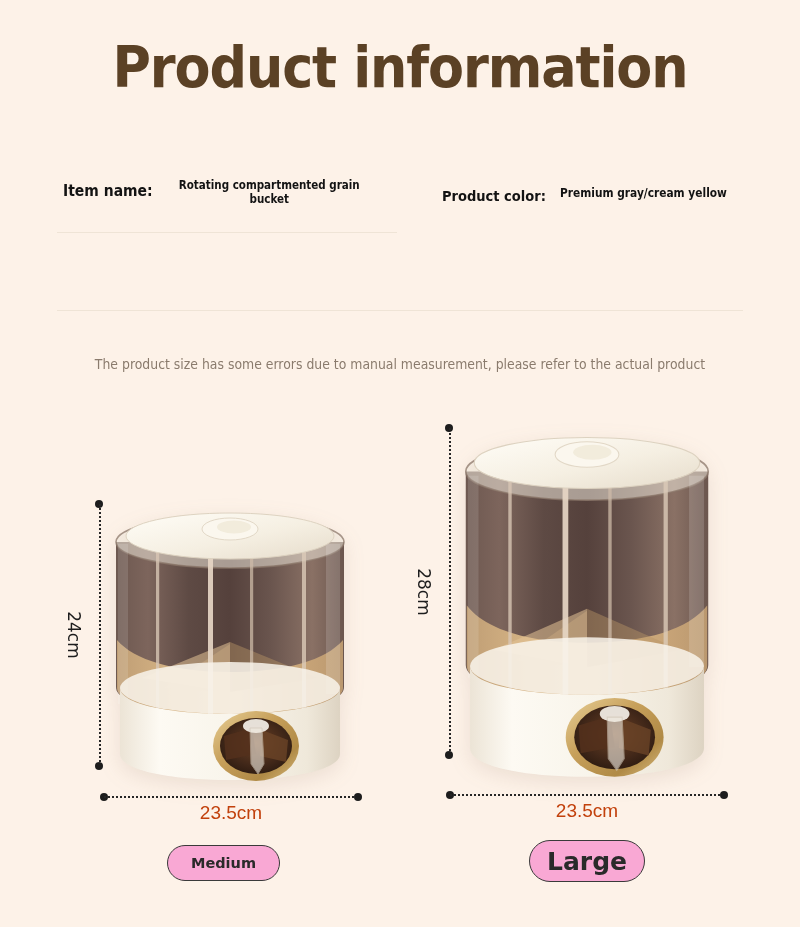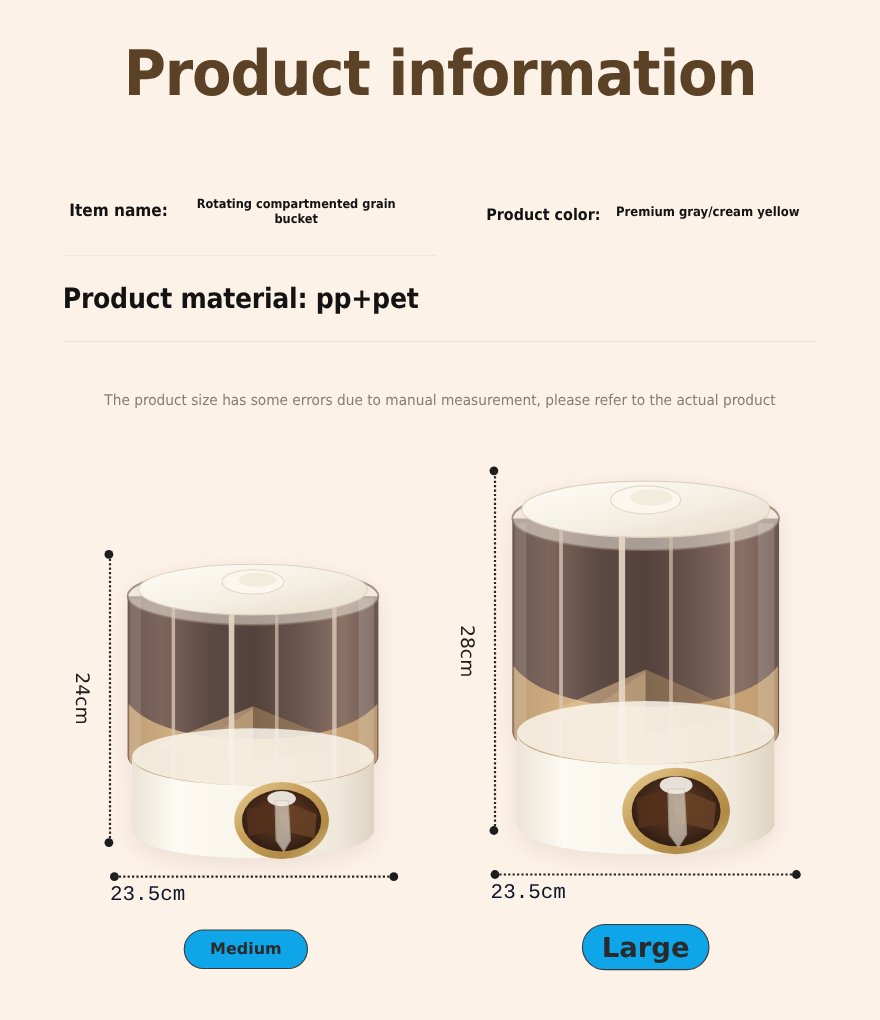--- a/index.html
+++ b/index.html
@@ -58,21 +58,21 @@
   }
   .divider.short { width: 340px; }
   .divider.full  { width: 686px; }
 
   .spec-cell {
     display: flex;
     align-items: baseline;
     box-sizing: border-box;
   }
   .spec-cell.left  { width: 385px; padding-left: 6px; }
-  .spec-cell.right { width: 301px; }
+  .spec-cell.right { width: 301px; align-items: flex-end; }
 
   .spec-label {
     font-family: "DejaVu Sans", sans-serif;
     font-weight: bold;
     color: #131313;
     white-space: nowrap;
     transform: scaleX(0.9);
     transform-origin: left center;
   }
   .spec-value {
@@ -183,31 +183,32 @@
     width: 8px;
     height: 8px;
     border-radius: 50%;
     background: #1d1d1d;
   }
   .h-measure .cap.l { left: 0; }
   .h-measure .cap.r { right: 0; }
 
   .h-label {
     position: absolute;
-    font-family: Liberation Mono, monospace;
-    color: #0f172a;
+    text-align: center;
+    font-family: Liberation Sans, sans-serif;
+    color: #c2410c;
   }
 
   
   .size-badge {
     position: absolute;
     display: flex;
     align-items: center;
     justify-content: center;
-    background: #0ea5e9;
+    background: #f9a8d4;
     border: 1.4px solid #3a3a3a;
     border-radius: 40px;
     font-family: "DejaVu Sans", sans-serif;
     font-weight: bold;
     color: #2a2a2a;
     box-sizing: border-box;
   }
 
   
   .bucket {
@@ -228,23 +229,20 @@
       <span class="spec-value">Rotating compartmented grain bucket</span>
     </div>
     <div class="spec-cell right">
       <span class="spec-label">Product color:</span>
       <span class="spec-value">Premium gray/cream yellow</span>
     </div>
     <div class="divider short"></div>
   </div>
 
   <div class="spec-row row-2">
-    <div class="spec-cell right">
-      <span class="spec-label">Product material: pp+pet</span>
-    </div>
     <div class="divider full"></div>
   </div>
 
 </div>
 
 <div class="note">The product size has some errors due to manual measurement, please refer to the actual product</div>
 
 <div class="product medium">
 
   <div class="v-measure" style="left:8px; top:30px; height:270px;">

